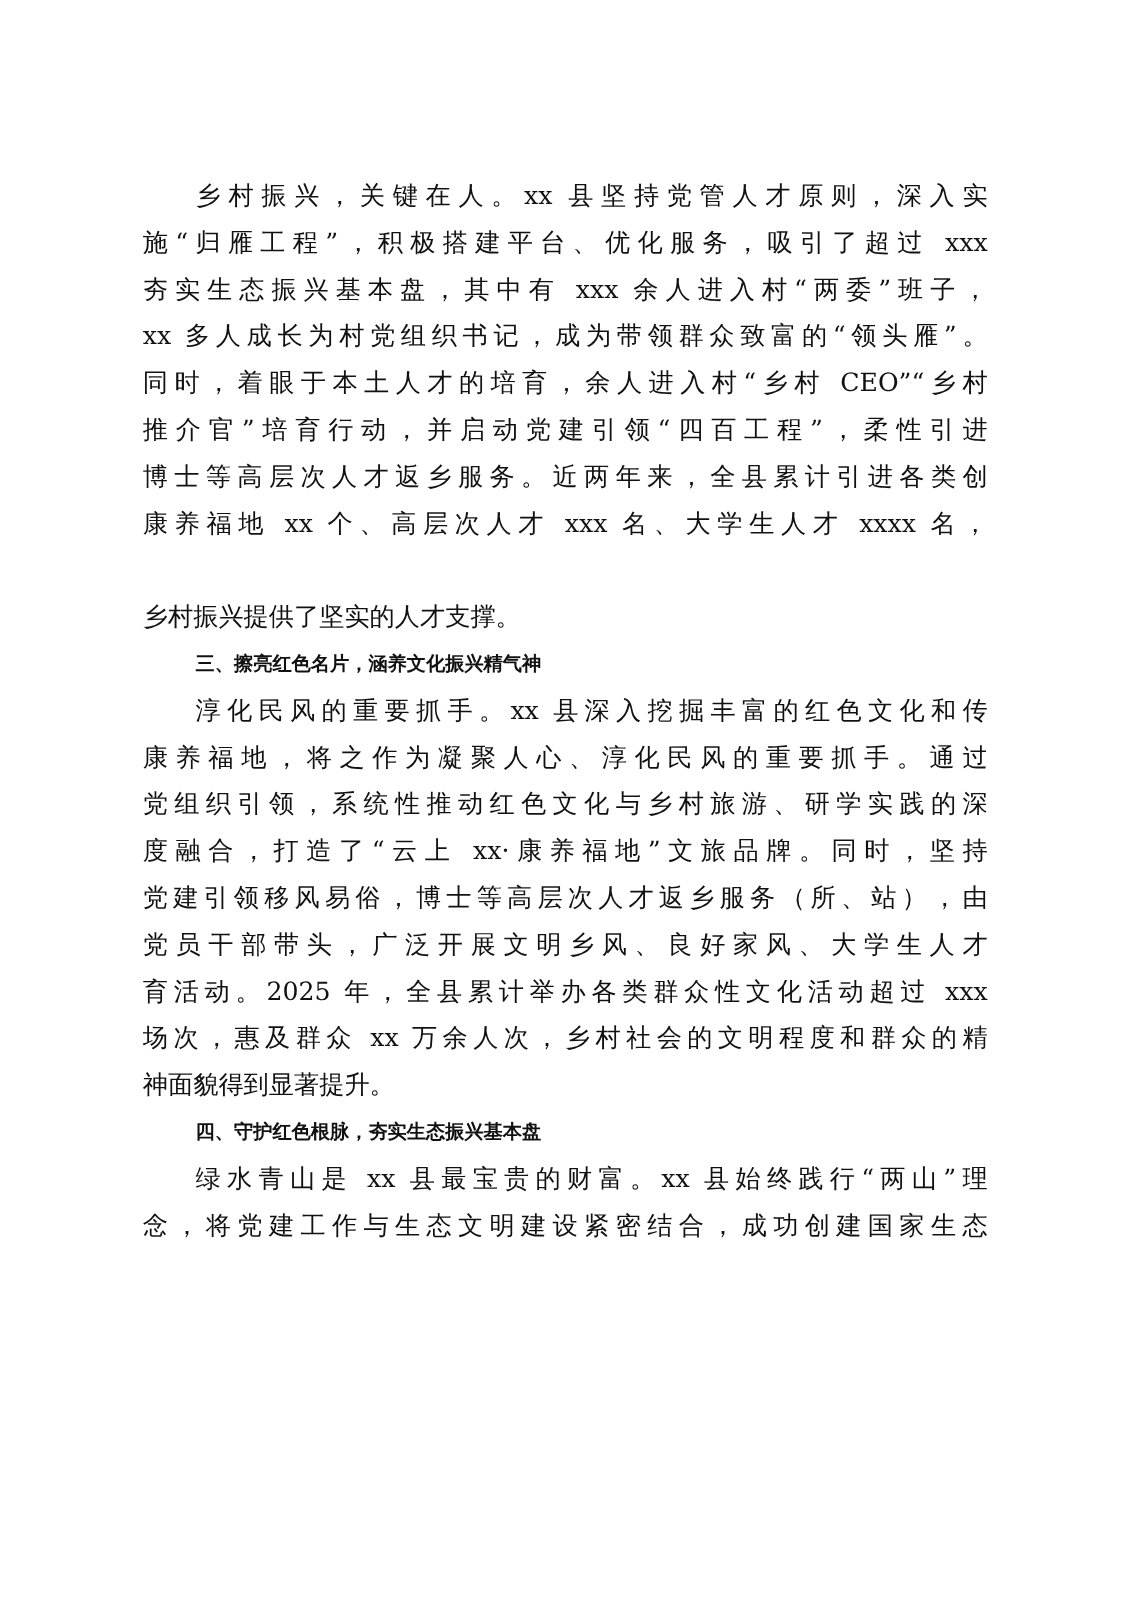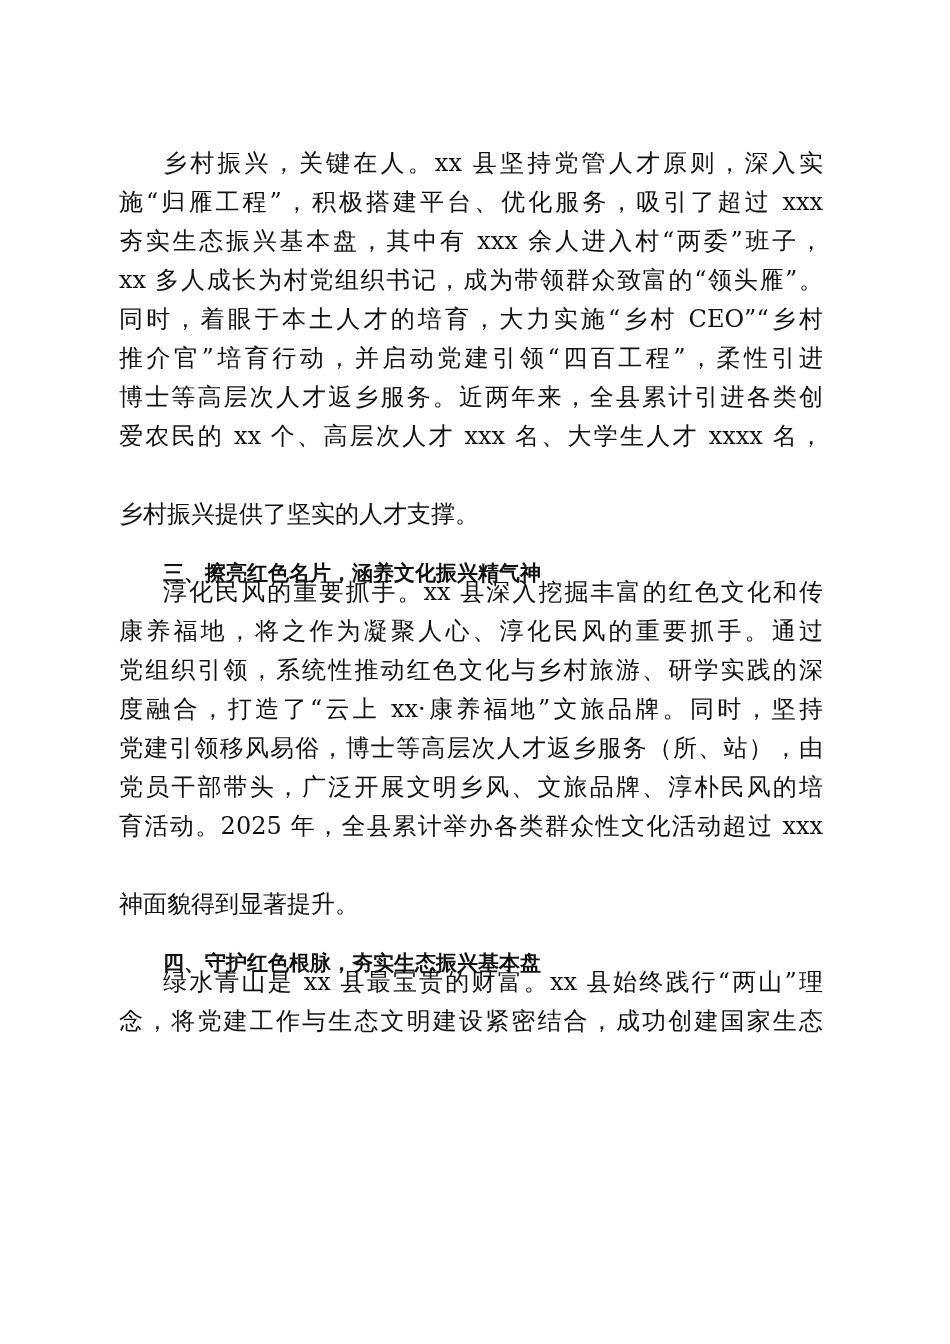--- a/index.html
+++ b/index.html
@@ -1,51 +1,52 @@
 <!DOCTYPE html>
 <html><head>
 <meta charset="utf-8">
 <style>
   html, body { margin:0; padding:0; background:#ffffff; }
   body { width:950px; height:1344px; position:relative; overflow:hidden; }
   .page { position:absolute; left:0; top:0; width:950px; height:1344px; background:#fff; }
   .line {
     position:absolute; left:119px; width:704px; height:32px; line-height:32px;
-    font-family:"DejaVu Serif","Liberation Serif",serif; font-size:24px; color:#111;
+    font-family:"DejaVu Serif","Liberation Serif",serif; font-size:21px; color:#111;
     text-align:justify; text-align-last:justify; white-space:nowrap; letter-spacing:0;
   }
   .line.indent { left:163px; width:660px; }
   .line.last { text-align-last:left; }
   .line.heading {
-    font-family:"DejaVu Sans","Liberation Sans",sans-serif; font-weight:bold; font-size:21px;
-    left:163px; width:auto; text-align:left; text-align-last:left;margin-top:20px;
+    font-family:"DejaVu Sans","Liberation Sans",sans-serif; font-weight:bold; font-size:16px;
+    left:163px; width:auto; text-align:left; text-align-last:left;
   }
 </style>
 </head>
 <body>
 
 <div class="page">
   <div class="line indent" style="top:147px">乡村振兴，关键在人。xx 县坚持党管人才原则，深入实</div>
   <div class="line" style="top:186px">施“归雁工程”，积极搭建平台、优化服务，吸引了超过 xxx</div>
   <div class="line" style="top:225px">夯实生态振兴基本盘，其中有 xxx 余人进入村“两委”班子，</div>
   <div class="line" style="top:264px">xx 多人成长为村党组织书记，成为带领群众致富的“领头雁”。</div>
-  <div class="line" style="top:303px">同时，着眼于本土人才的培育，大力实施“乡村 CEO”“乡村</div>
+  <div class="line" style="top:303px">同时，着眼于本土人才的培育，余人进入村“乡村 CEO”“乡村</div>
   <div class="line" style="top:342px">推介官”培育行动，并启动党建引领“四百工程”，柔性引进</div>
   <div class="line" style="top:381px">博士等高层次人才返乡服务。近两年来，全县累计引进各类创</div>
-  <div class="line" style="top:420px">爱农民的 xx 个、高层次人才 xxx 名、大学生人才 xxxx 名，</div>
+  <div class="line" style="top:420px">康养福地 xx 个、高层次人才 xxx 名、大学生人才 xxxx 名，</div>
   <div class="line last" style="top:498px">乡村振兴提供了坚实的人才支撑。</div>
 
   <div class="line heading" style="top:537px">三、擦亮红色名片，涵养文化振兴精气神</div>
 
   <div class="line indent" style="top:576px">淳化民风的重要抓手。xx 县深入挖掘丰富的红色文化和传</div>
   <div class="line" style="top:615px">康养福地，将之作为凝聚人心、淳化民风的重要抓手。通过</div>
   <div class="line" style="top:654px">党组织引领，系统性推动红色文化与乡村旅游、研学实践的深</div>
   <div class="line" style="top:693px">度融合，打造了“云上 xx·康养福地”文旅品牌。同时，坚持</div>
   <div class="line" style="top:732px">党建引领移风易俗，博士等高层次人才返乡服务（所、站），由</div>
-  <div class="line" style="top:771px">党员干部带头，广泛开展文明乡风、文旅品牌、淳朴民风的培</div>
+  <div class="line" style="top:771px">党员干部带头，广泛开展文明乡风、良好家风、大学生人才</div>
   <div class="line" style="top:810px">育活动。2025 年，全县累计举办各类群众性文化活动超过 xxx</div>
+  <div class="line" style="top:849px">场次，惠及群众 xx 万余人次，乡村社会的文明程度和群众的精</div>
   <div class="line last" style="top:888px">神面貌得到显著提升。</div>
 
   <div class="line heading" style="top:927px">四、守护红色根脉，夯实生态振兴基本盘</div>
 
   <div class="line indent" style="top:966px">绿水青山是 xx 县最宝贵的财富。xx 县始终践行“两山”理</div>
   <div class="line" style="top:1005px">念，将党建工作与生态文明建设紧密结合，成功创建国家生态</div>
 </div>
 
 </body></html>

